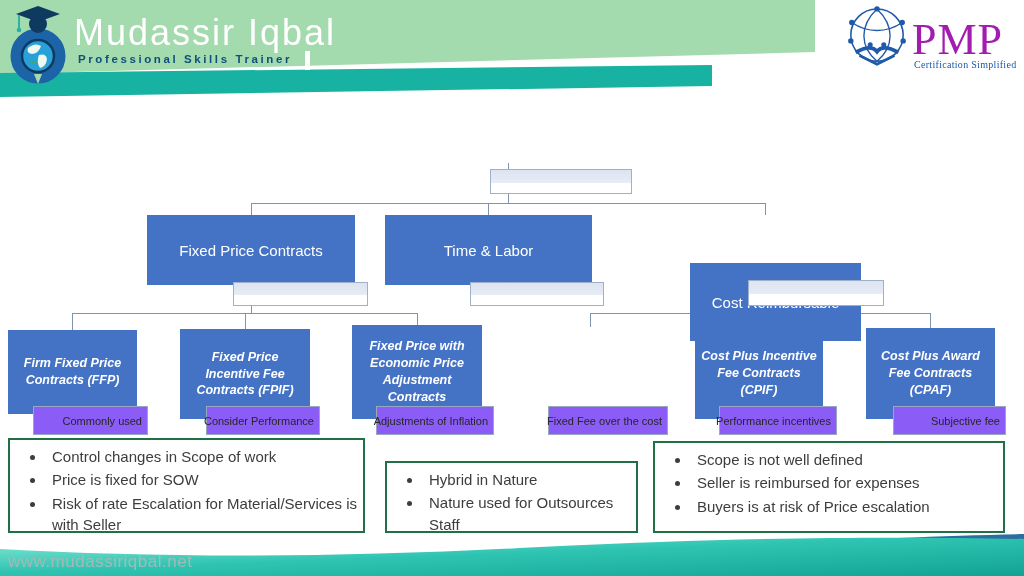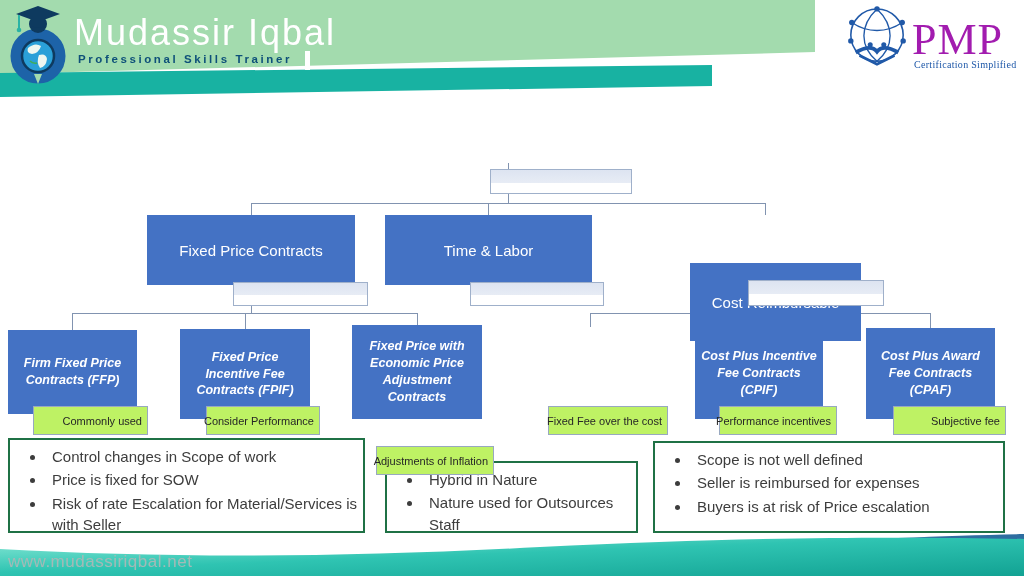--- a/index.html
+++ b/index.html
@@ -47,26 +47,26 @@
   .n3f{left:866px;top:328px;width:129px;height:91px;}
 
   .emptybox{position:absolute;z-index:3;box-sizing:border-box;
     border:1px solid #9fb0ca;
     background:linear-gradient(#dde4f1 0,#e7ecf5 55%,#ffffff 56%,#ffffff 100%);}
   .e-root{left:490px;top:169px;width:142px;height:25px;}
   .e2a{left:233px;top:282px;width:135px;height:24px;}
   .e2b{left:470px;top:282px;width:134px;height:24px;}
   .e2c{left:748px;top:280px;width:136px;height:26px;}
 
-  .tag{position:absolute;z-index:5;background:#bef264;border:1px solid #98a8c0;
+  .tag{position:absolute;z-index:5;background:#8b5cf6;border:1px solid #98a8c0;
     color:#262626;font-size:11px;display:flex;align-items:center;justify-content:flex-end;
     padding-right:5px;box-sizing:border-box;white-space:nowrap;height:29px;top:406px;}
   .t1{left:33px; width:115px;}
   .t2{left:206px;width:114px;padding-left:22px;}
-  .t3{left:376px;width:118px;margin-top:40px;}
+  .t3{left:376px;width:118px;}
   .t4{left:548px;width:120px;}
   .t5{left:719px;width:118px;}
   .t6{left:893px;width:113px;}
 
   
   .note{position:absolute;z-index:4;background:#ffffff;border:2px solid #1f7145;
     color:#3d3d3d;font-size:15px;box-sizing:border-box;}
   .note ul{margin:6px 0 0 0;padding-left:36px;}
   .note li{margin:2px 0;line-height:1.42;padding-left:6px;}
   .note-a{left:8px;  top:438px;width:357px;height:95px;}

